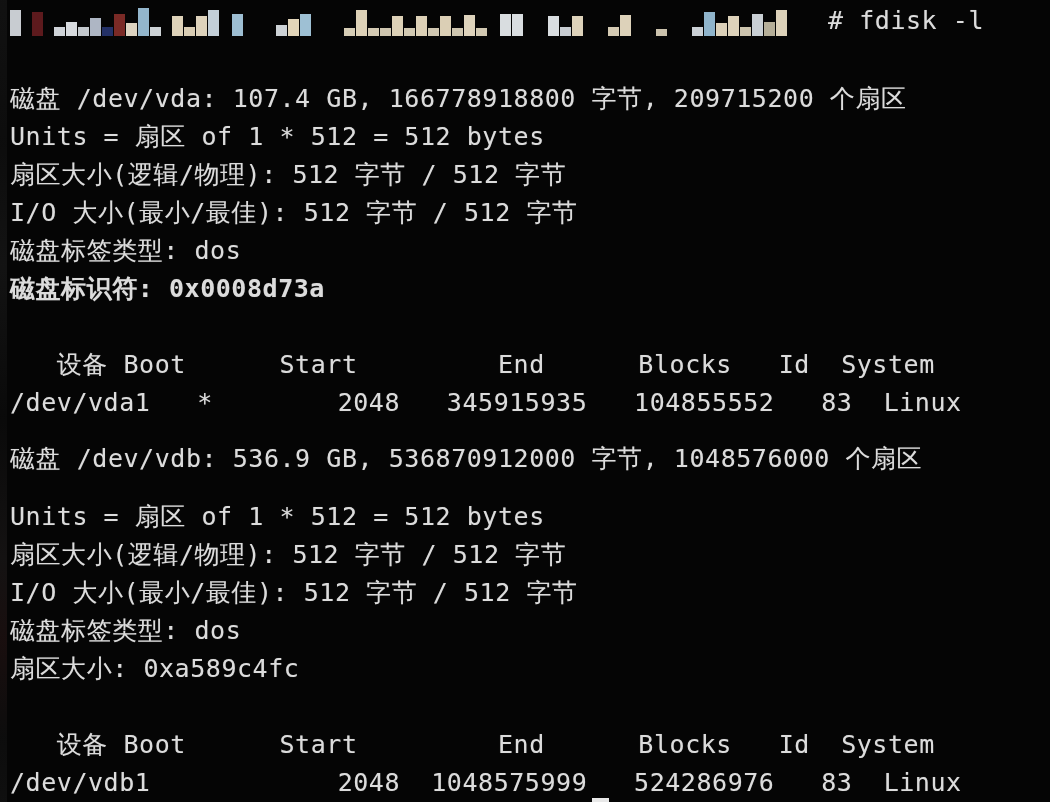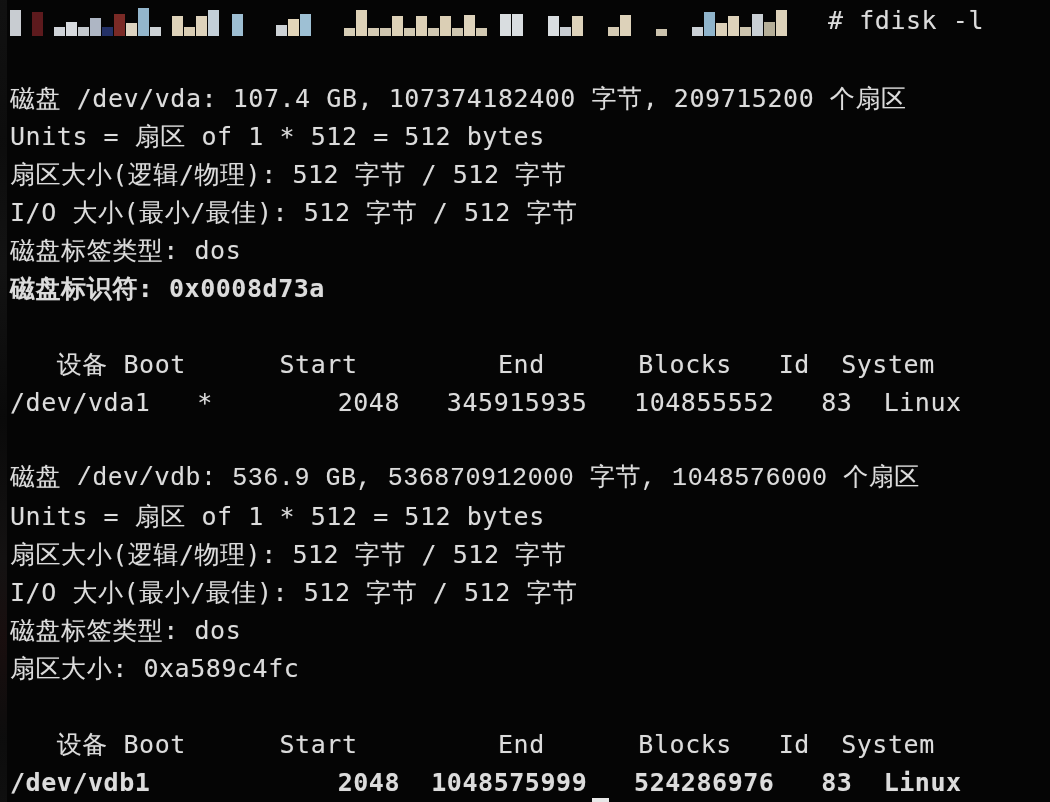--- a/index.html
+++ b/index.html
@@ -109,33 +109,33 @@
   <div class="left-edge"></div>
 
   <div class="screen">
 
     <div class="prompt-row">
       <span class="mosaic"><i style="left: 0px; width: 11px; height: 26px; background: rgb(200, 204, 209);"></i><i style="left: 22px; width: 11px; height: 24px; background: rgb(93, 26, 29);"></i><i style="left: 44px; width: 11px; height: 9px; background: rgb(207, 211, 216);"></i><i style="left: 56px; width: 11px; height: 14px; background: rgb(215, 218, 222);"></i><i style="left: 68px; width: 11px; height: 9px; background: rgb(195, 200, 205);"></i><i style="left: 80px; width: 11px; height: 18px; background: rgb(174, 182, 196);"></i><i style="left: 92px; width: 11px; height: 9px; background: rgb(35, 48, 102);"></i><i style="left: 104px; width: 11px; height: 22px; background: rgb(122, 42, 38);"></i><i style="left: 116px; width: 11px; height: 13px; background: rgb(221, 211, 192);"></i><i style="left: 128px; width: 11px; height: 28px; background: rgb(147, 182, 204);"></i><i style="left: 140px; width: 11px; height: 9px; background: rgb(205, 210, 214);"></i><i style="left: 162px; width: 11px; height: 20px; background: rgb(222, 210, 185);"></i><i style="left: 174px; width: 11px; height: 9px; background: rgb(217, 205, 180);"></i><i style="left: 186px; width: 11px; height: 20px; background: rgb(221, 210, 187);"></i><i style="left: 198px; width: 11px; height: 26px; background: rgb(195, 207, 216);"></i><i style="left: 222px; width: 11px; height: 22px; background: rgb(157, 190, 210);"></i><i style="left: 266px; width: 11px; height: 11px; background: rgb(205, 210, 214);"></i><i style="left: 278px; width: 11px; height: 17px; background: rgb(226, 213, 185);"></i><i style="left: 290px; width: 11px; height: 22px; background: rgb(158, 192, 212);"></i><i style="left: 334px; width: 11px; height: 8px; background: rgb(214, 205, 182);"></i><i style="left: 346px; width: 11px; height: 26px; background: rgb(221, 209, 183);"></i><i style="left: 358px; width: 11px; height: 8px; background: rgb(212, 202, 179);"></i><i style="left: 370px; width: 11px; height: 8px; background: rgb(207, 198, 176);"></i><i style="left: 382px; width: 11px; height: 20px; background: rgb(221, 209, 183);"></i><i style="left: 394px; width: 11px; height: 8px; background: rgb(210, 201, 178);"></i><i style="left: 406px; width: 11px; height: 20px; background: rgb(220, 208, 182);"></i><i style="left: 418px; width: 11px; height: 8px; background: rgb(208, 199, 177);"></i><i style="left: 430px; width: 11px; height: 20px; background: rgb(219, 207, 181);"></i><i style="left: 442px; width: 11px; height: 8px; background: rgb(206, 197, 175);"></i><i style="left: 454px; width: 11px; height: 21px; background: rgb(222, 211, 188);"></i><i style="left: 466px; width: 11px; height: 8px; background: rgb(210, 201, 178);"></i><i style="left: 490px; width: 11px; height: 22px; background: rgb(217, 221, 224);"></i><i style="left: 502px; width: 11px; height: 22px; background: rgb(217, 221, 224);"></i><i style="left: 538px; width: 11px; height: 20px; background: rgb(217, 221, 224);"></i><i style="left: 550px; width: 11px; height: 9px; background: rgb(200, 205, 210);"></i><i style="left: 562px; width: 11px; height: 20px; background: rgb(221, 210, 186);"></i><i style="left: 598px; width: 11px; height: 9px; background: rgb(212, 202, 179);"></i><i style="left: 610px; width: 11px; height: 21px; background: rgb(221, 210, 186);"></i><i style="left: 646px; width: 11px; height: 7px; background: rgb(203, 194, 173);"></i><i style="left: 682px; width: 11px; height: 9px; background: rgb(203, 209, 214);"></i><i style="left: 694px; width: 11px; height: 24px; background: rgb(143, 180, 203);"></i><i style="left: 706px; width: 11px; height: 13px; background: rgb(220, 209, 185);"></i><i style="left: 718px; width: 11px; height: 20px; background: rgb(221, 210, 186);"></i><i style="left: 730px; width: 11px; height: 9px; background: rgb(205, 196, 174);"></i><i style="left: 742px; width: 11px; height: 22px; background: rgb(201, 207, 212);"></i><i style="left: 754px; width: 11px; height: 14px; background: rgb(181, 174, 152);"></i><i style="left: 766px; width: 11px; height: 26px; background: rgb(221, 210, 186);"></i></span>
       <span class="prompt-tail"># fdisk -l</span>
     </div>
 
     <div id="output-lines">
-        <div class="line" style="top: 84px;">磁盘 /dev/vda: 107.4 GB, 107374182400 字节, 209715200 个扇区</div>
+        <div class="line" style="top: 84px;">磁盘 /dev/vda: 107.4 GB, 166778918800 字节, 209715200 个扇区</div>
         <div class="line" style="top: 122px;">Units = 扇区 of 1 * 512 = 512 bytes</div>
         <div class="line" style="top: 160px;">扇区大小(逻辑/物理): 512 字节 / 512 字节</div>
         <div class="line" style="top: 198px;">I/O 大小(最小/最佳): 512 字节 / 512 字节</div>
         <div class="line" style="top: 236px;">磁盘标签类型: dos</div>
         <div class="line" style="top: 274px; font-weight: bold;">磁盘标识符: 0x0008d73a</div>
         <div class="line" style="top: 350px;">   设备 Boot      Start         End      Blocks   Id  System</div>
         <div class="line" style="top: 388px;">/dev/vda1   *        2048   345915935   104855552   83  Linux</div>
-        <div class="line" style="top: 464px; font-family: Liberation Mono, monospace;">磁盘 /dev/vdb: 536.9 GB, 536870912000 字节, 1048576000 个扇区</div>
+        <div class="line" style="top: 444px;">磁盘 /dev/vdb: 536.9 GB, 536870912000 字节, 1048576000 个扇区</div>
         <div class="line" style="top: 502px;">Units = 扇区 of 1 * 512 = 512 bytes</div>
         <div class="line" style="top: 540px;">扇区大小(逻辑/物理): 512 字节 / 512 字节</div>
         <div class="line" style="top: 578px;">I/O 大小(最小/最佳): 512 字节 / 512 字节</div>
         <div class="line" style="top: 616px;">磁盘标签类型: dos</div>
         <div class="line" style="top: 654px;">扇区大小: 0xa589c4fc</div>
         <div class="line" style="top: 730px;">   设备 Boot      Start         End      Blocks   Id  System</div>
-        <div class="line" style="top: 768px; font-weight: bold;">/dev/vdb1            2048  1048575999   524286976   83  Linux</div>
+        <div class="line" style="top: 768px;">/dev/vdb1            2048  1048575999   524286976   83  Linux</div>
       </div>
 
     <div class="cursor" style="top: 798px;"></div>
   </div>
 </div>
 
 </body></html>

